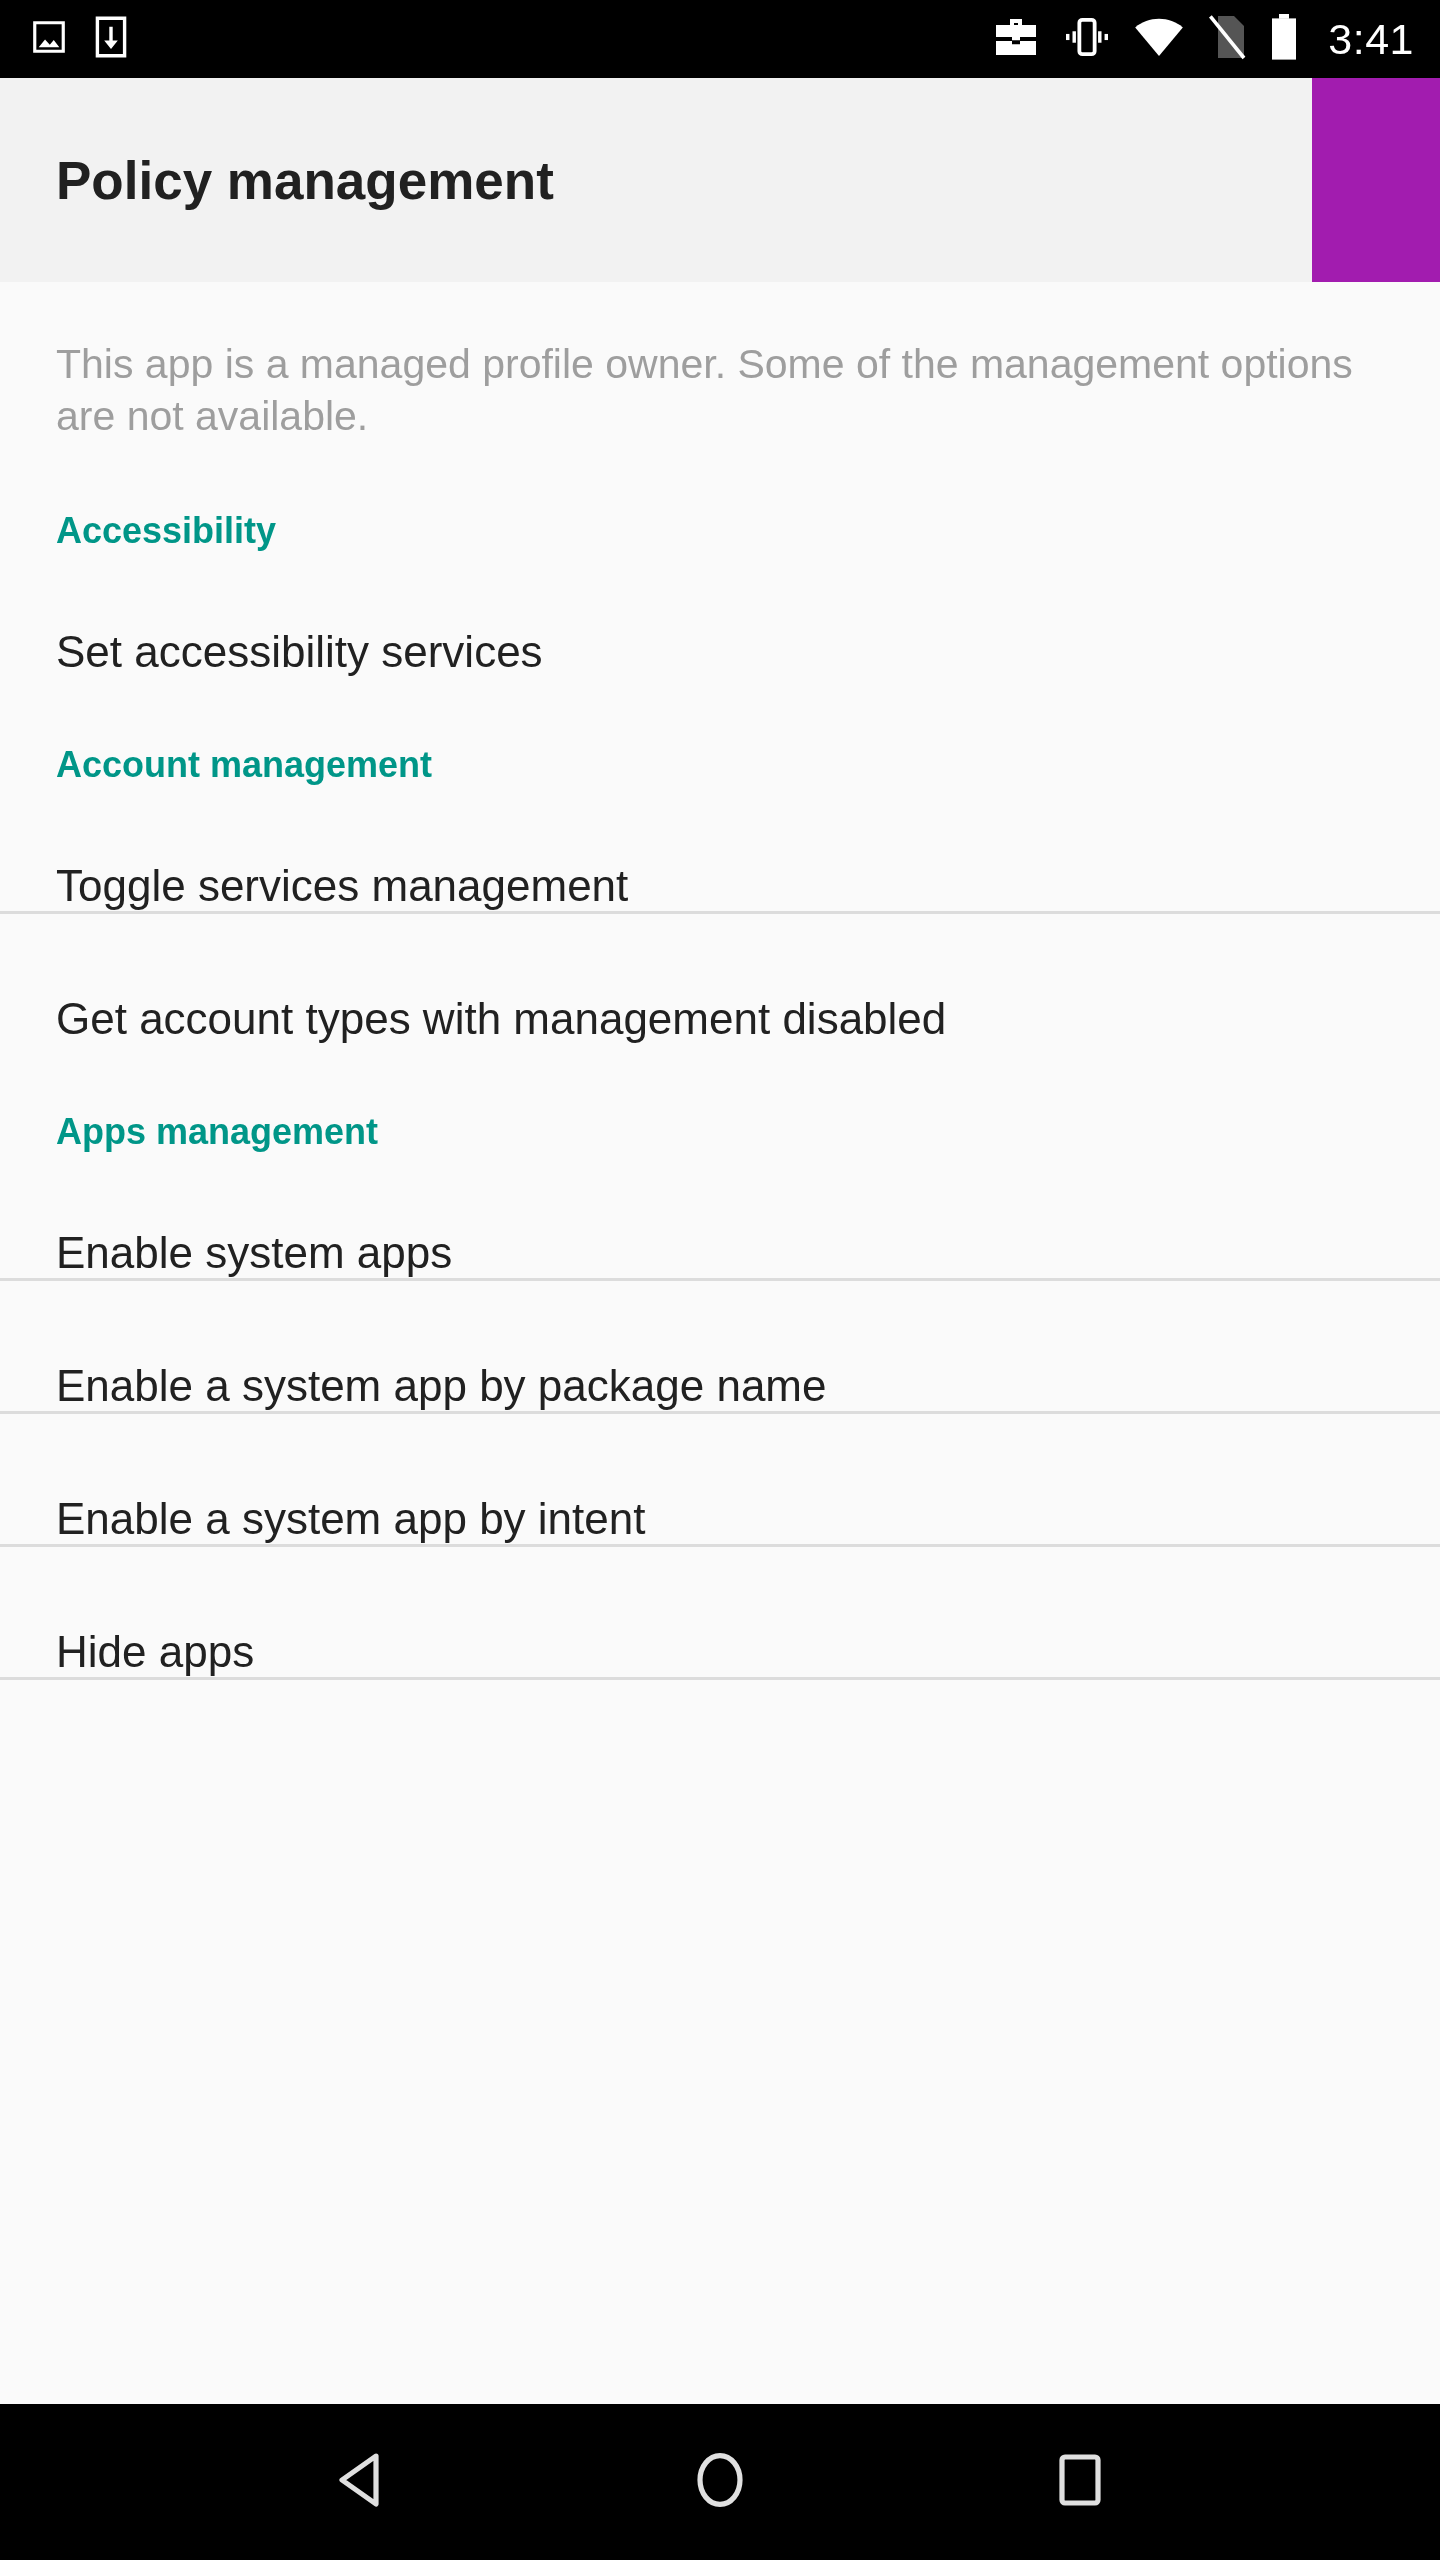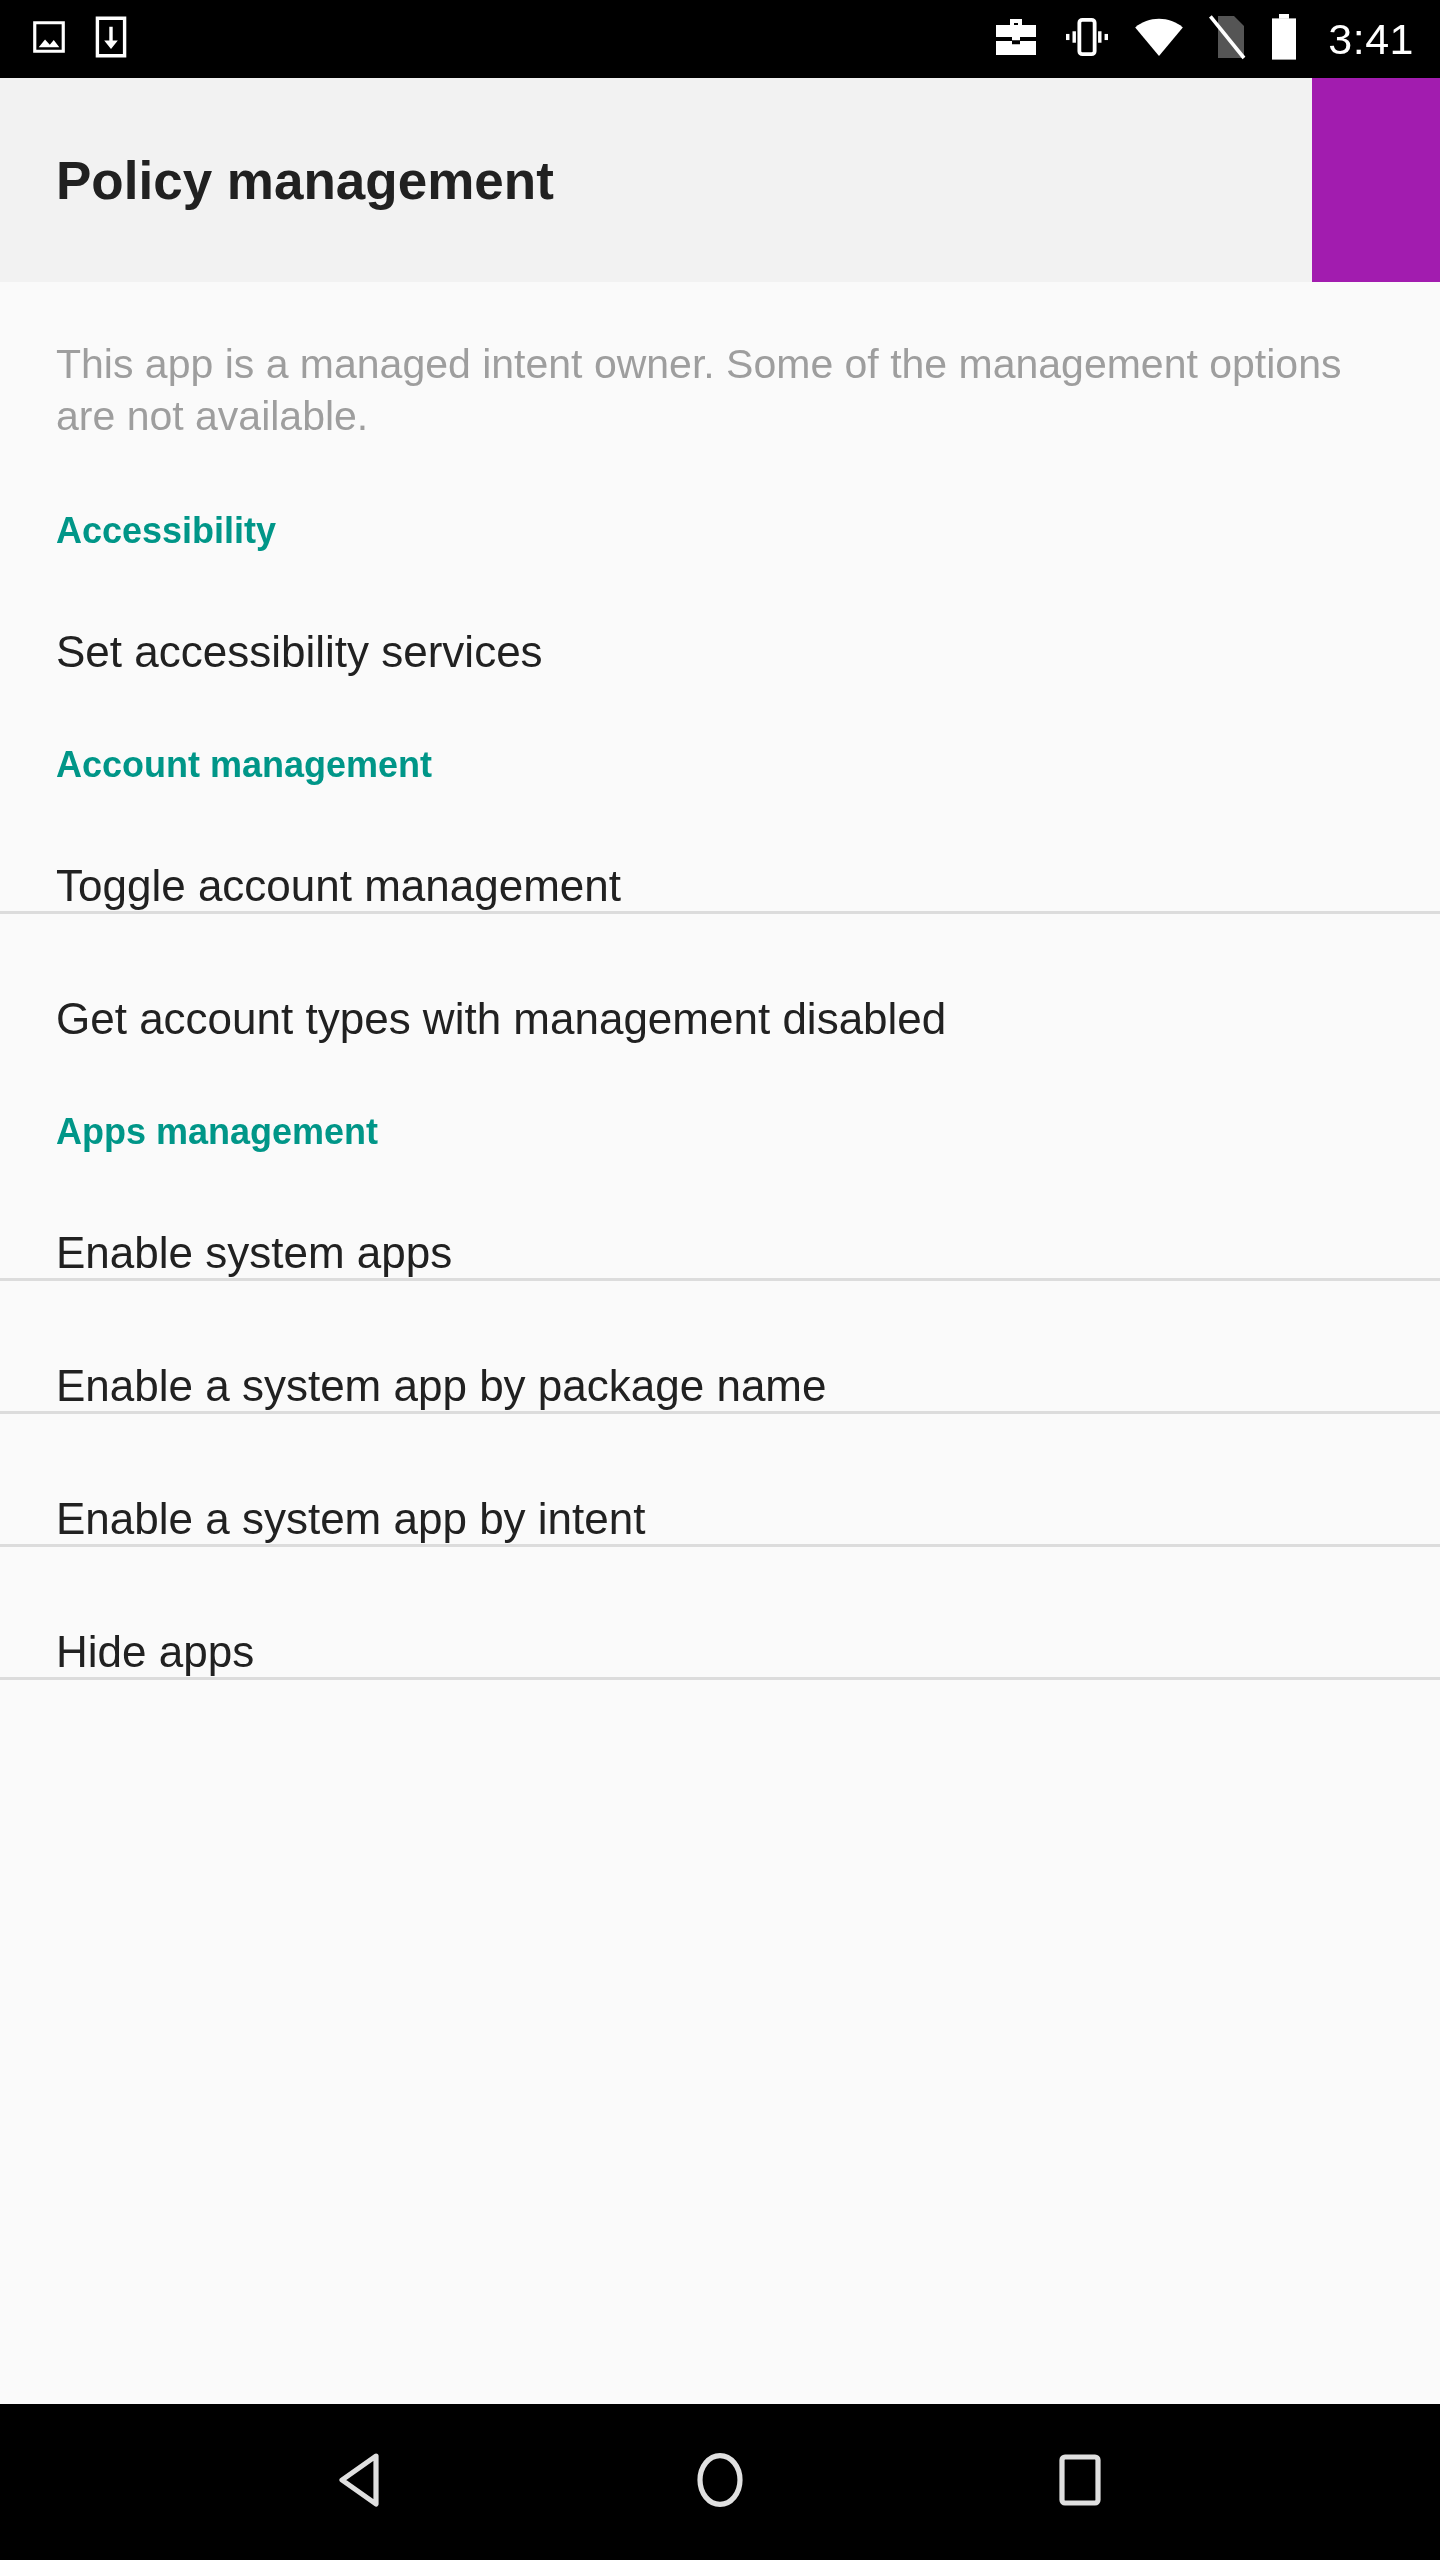--- a/index.html
+++ b/index.html
@@ -205,30 +205,30 @@
     </div>
   </div>
 
   <div class="toolbar">
     <div class="toolbar-title">Policy management</div>
   </div>
   <div class="toolbar-shadow"></div>
 
   <div class="content">
 
-    <div class="intro">This app is a managed intent owner. Some of the management options are not available.</div>
+    <div class="intro">This app is a managed profile owner. Some of the management options are not available.</div>
 
     <div class="section-header">Accessibility</div>
     <div class="list-item first-in-section">
       <span>Set accessibility services</span>
     </div>
 
     <div class="section-header">Account management</div>
     <div class="list-item first-in-section">
-      <span>Toggle account management</span>
+      <span>Toggle services management</span>
     </div>
     <div class="divider"></div>
     <div class="list-item">
       <span>Get account types with management disabled</span>
     </div>
 
     <div class="section-header">Apps management</div>
     <div class="list-item first-in-section">
       <span>Enable system apps</span>
     </div>

